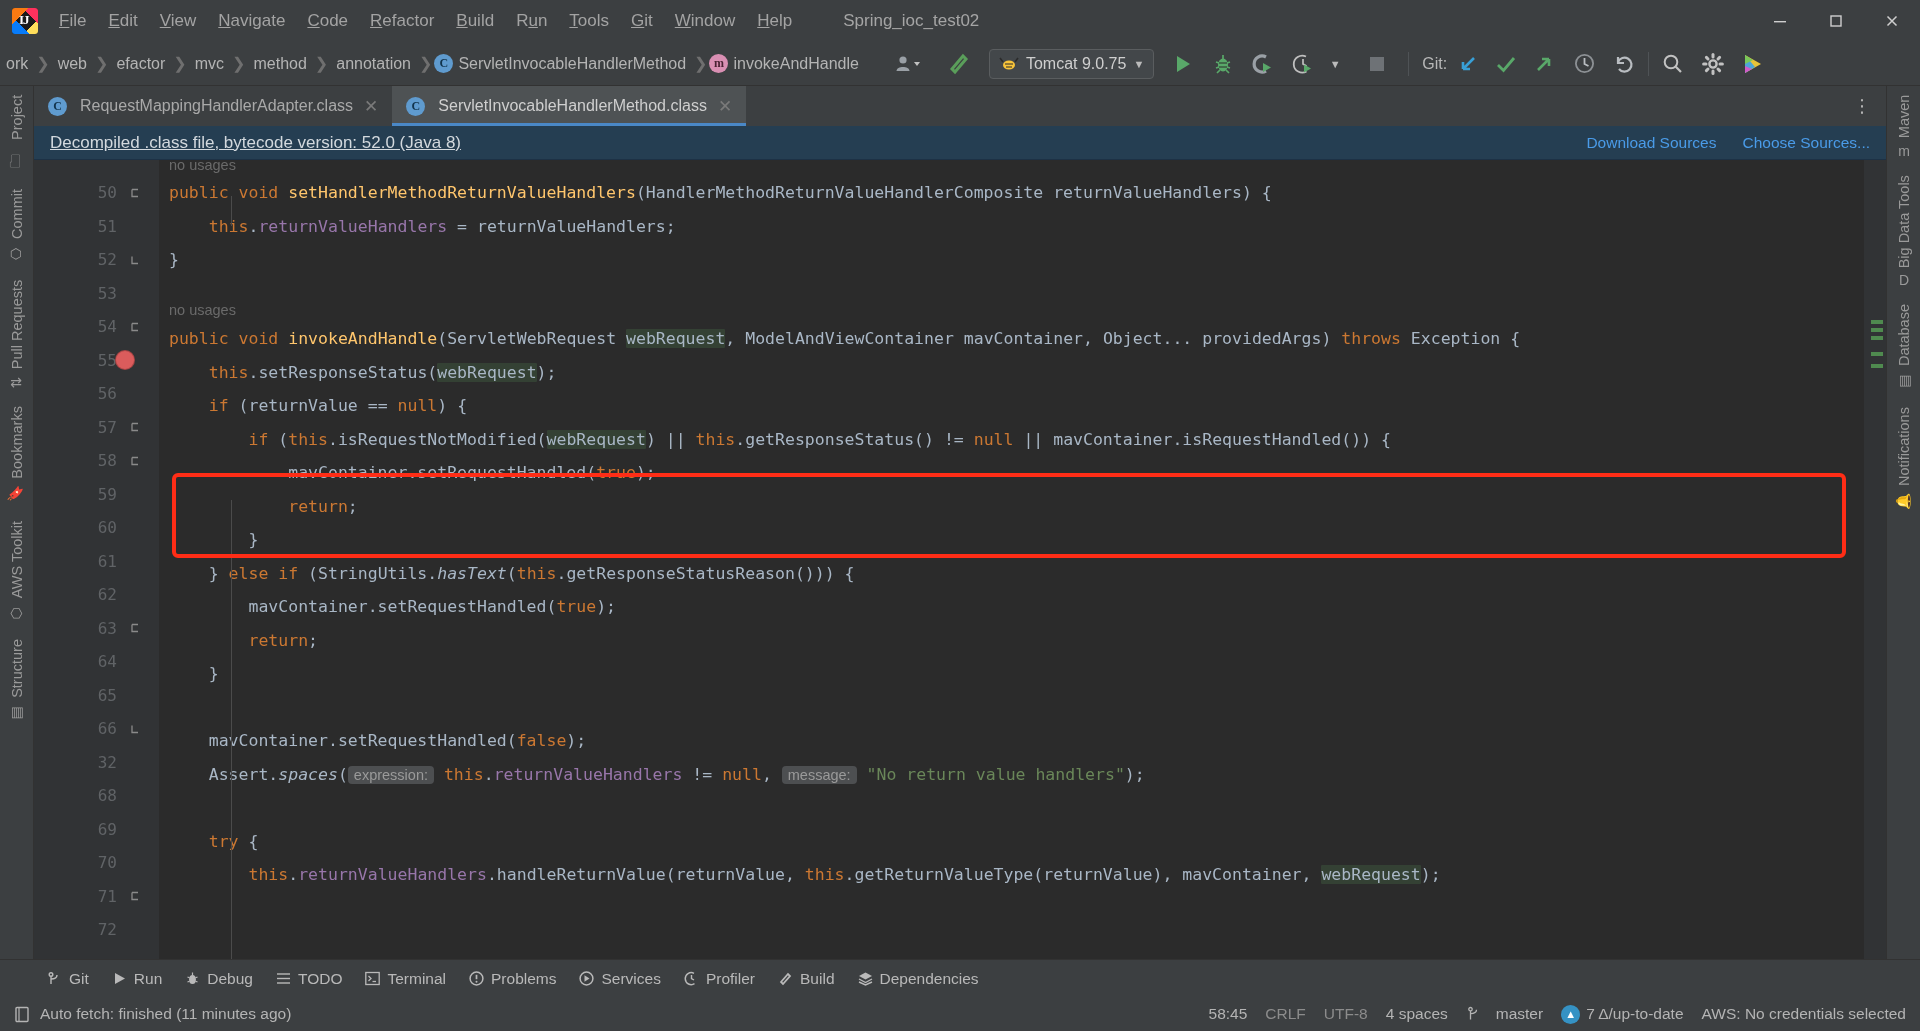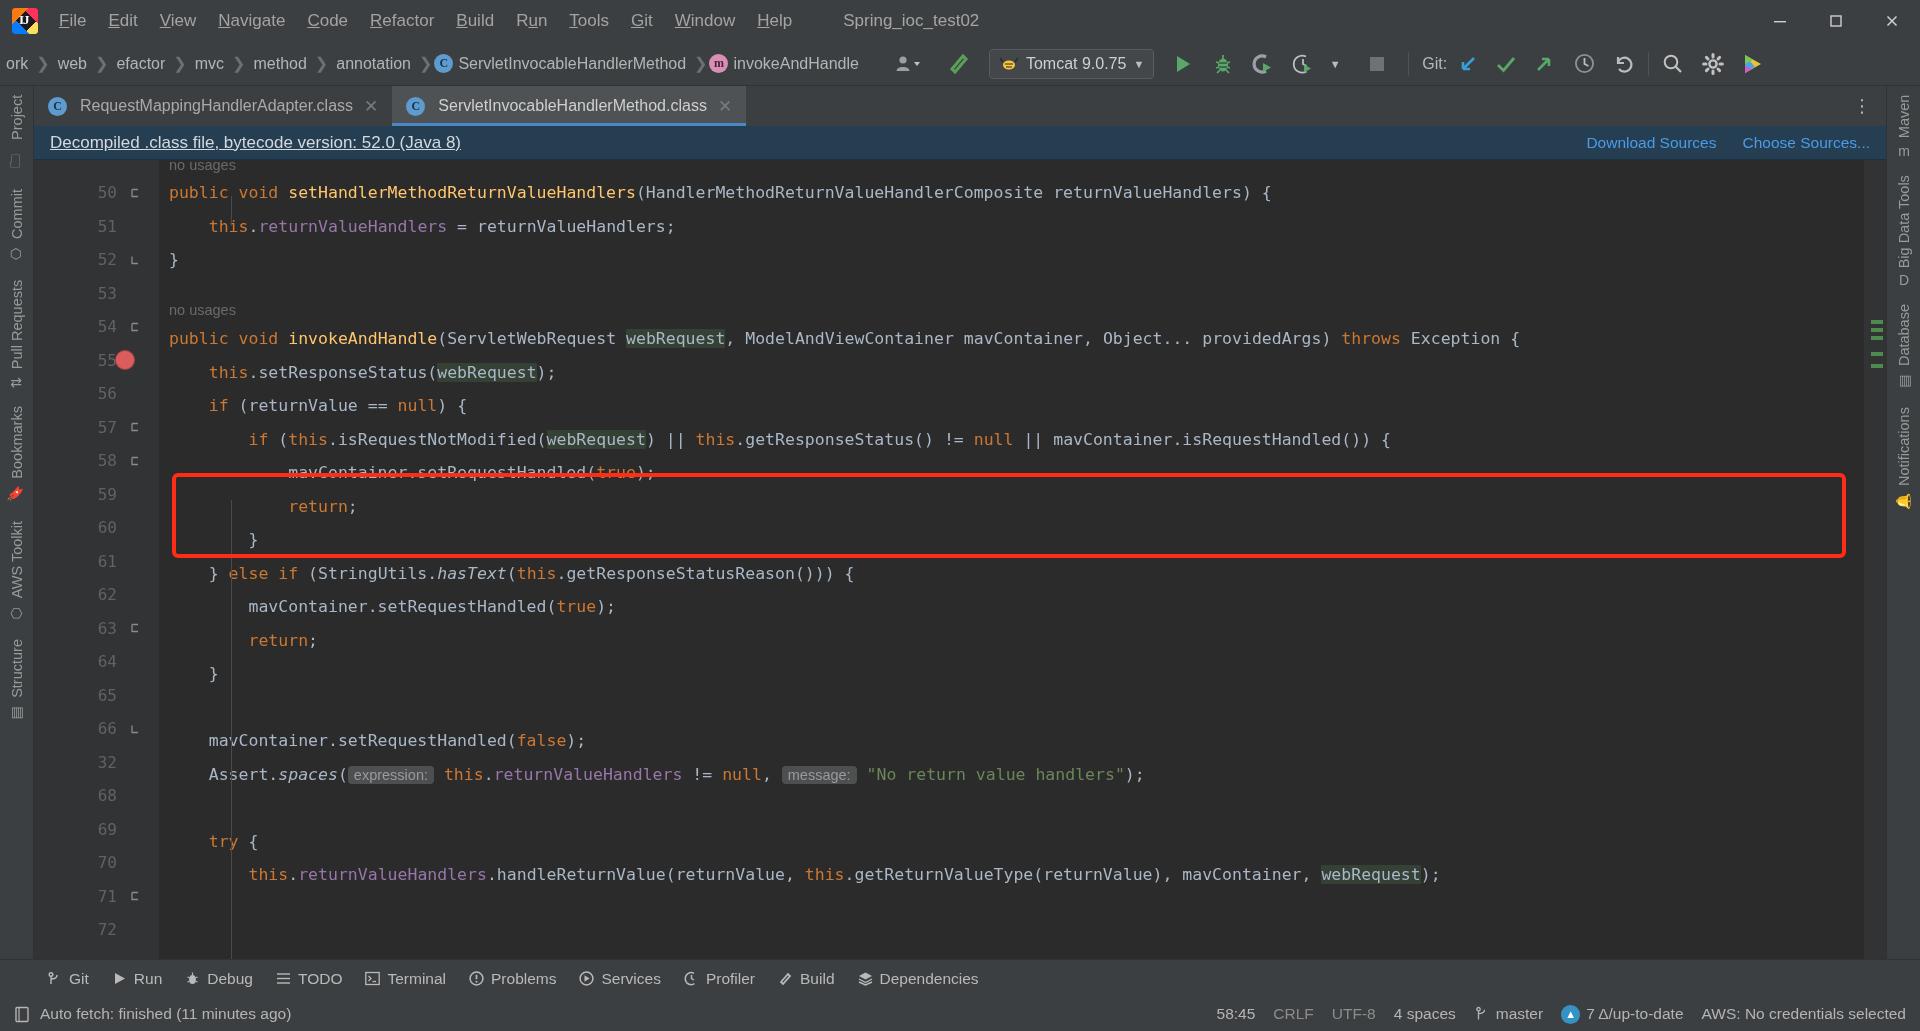--- a/index.html
+++ b/index.html
@@ -763,21 +763,21 @@
             <path d="M5 1.5 L5 15.5" stroke="#b4b4b4" stroke-width="1.2"></path>
           </svg>
       </span>
       <span>Auto fetch: finished (11 minutes ago)</span>
     </div>
     <div class="sb-right">
       <span>58:45</span>
       <span class="dim">CRLF</span>
       <span class="dim">UTF-8</span>
       <span>4 spaces</span>
-      <span style="display:flex;align-items:center;gap:7px">
+      <span style="display:flex;align-items:center;gap:15px">
         <span>
           <svg width="15" height="16" viewBox="0 0 15 16">
               <circle cx="4.5" cy="3.2" r="1.7" fill="none" stroke="#b4b4b4" stroke-width="1.3"></circle>
               <path d="M4.5 4.9 L4.5 13.5" stroke="#b4b4b4" stroke-width="1.3"></path>
               <path d="M4.5 7.6 C8.5 7.6 10.5 5.8 10.5 3.8" stroke="#b4b4b4" stroke-width="1.3" fill="none"></path>
             </svg>
         </span>
         <span>master</span>
       </span>
       <span style="display:flex;align-items:center;gap:6px">

